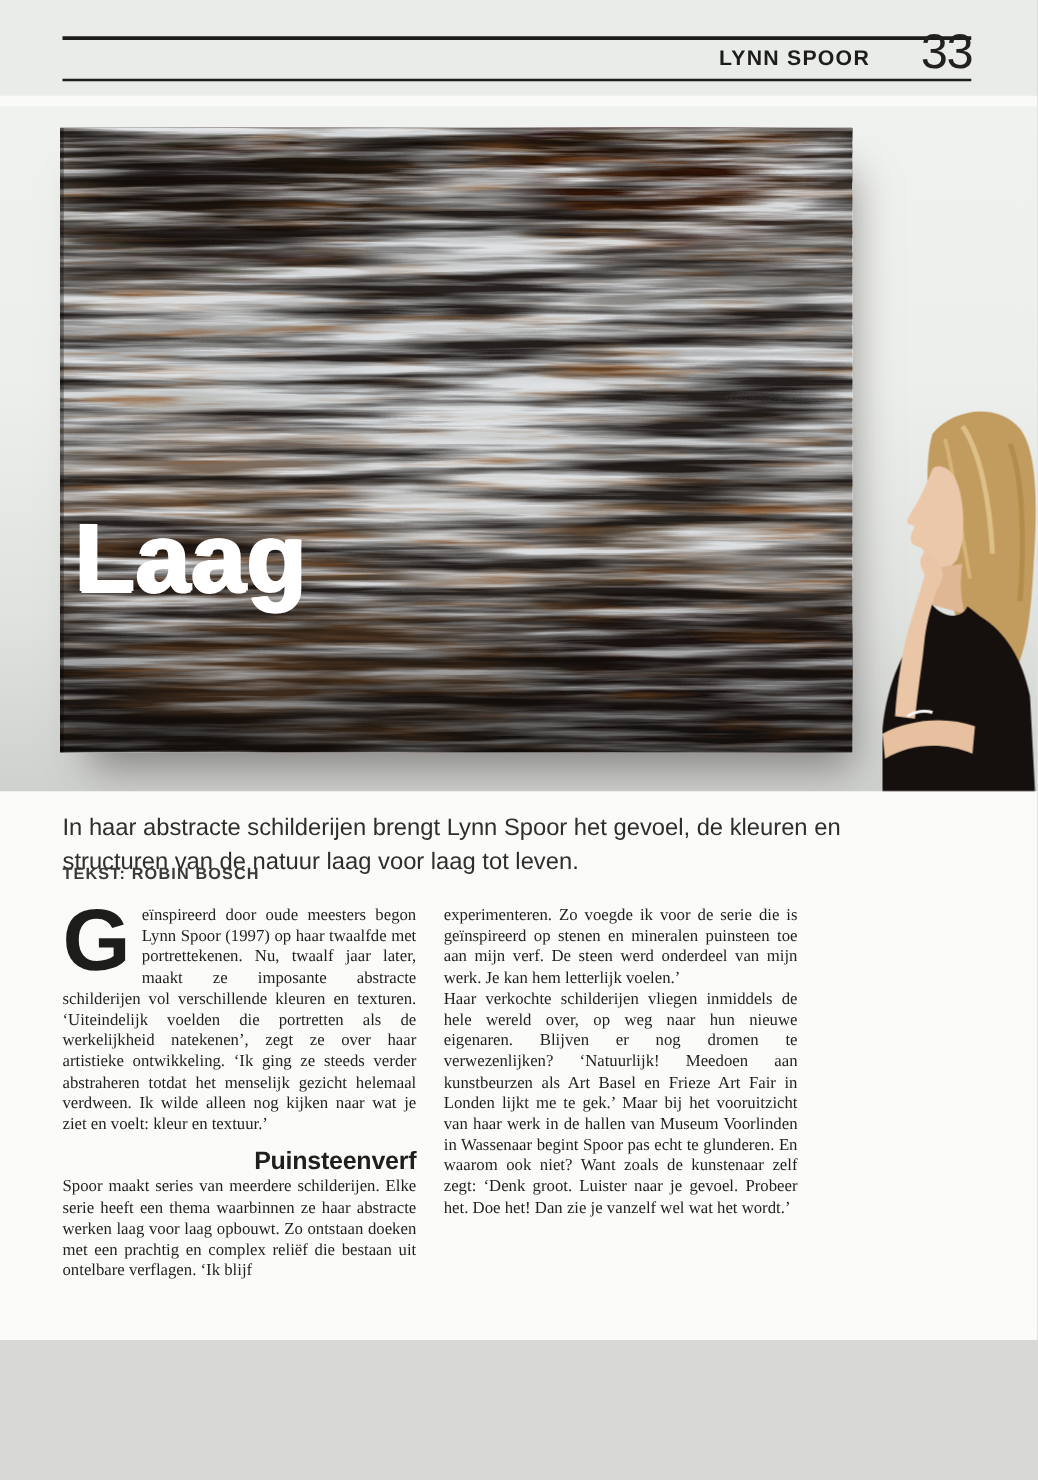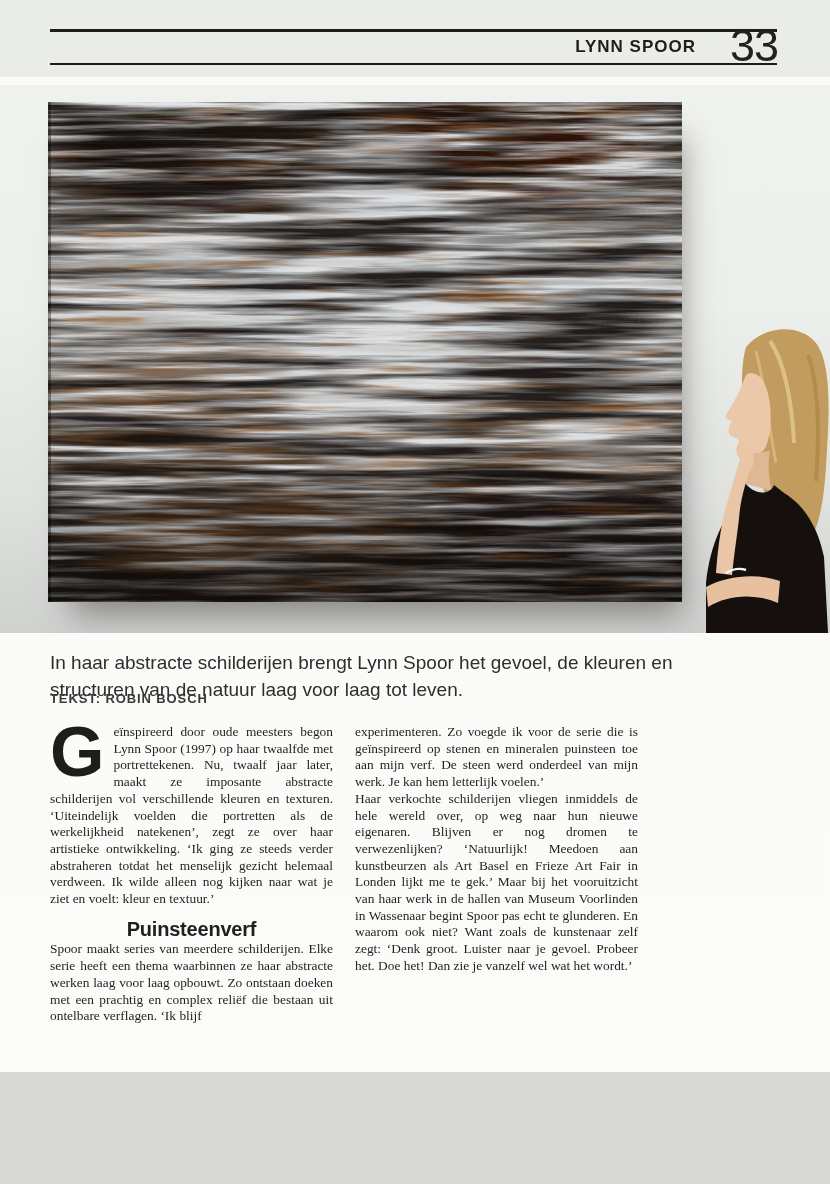--- a/index.html
+++ b/index.html
@@ -10,21 +10,21 @@
     overflow:hidden;
     font-family:"Liberation Sans", sans-serif;
     color:#1d1d1b;
     text-decoration:underline;
   }
   
   .rule { position:absolute; left:50px; right:53px; background:#1d1d1b; }
   .rule-top { top:29px; height:3px; }
   .rule-bottom { top:63px; height:2px; }
   .kicker { position:absolute; top:37px; right:134px; font-size:17px; font-weight:700; letter-spacing:1px; }
-  .pageno { position:absolute; top:20px; right:52px; font-size:45px; font-weight:400; letter-spacing:-1px; color:#22211f; }
+  .pageno { position:absolute; top:20px; right:52px; font-size:39px; font-weight:400; letter-spacing:-1px; color:#22211f; }
 
   
   .photo {
     position:absolute; left:0; top:85px; width:830px; height:548px;
     background:linear-gradient(180deg,#f0f2ef 0%, #edefec 40%, #e0e2e0 75%, #cfd1cf 100%);
     overflow:hidden;
   }
   .painting {
     position:absolute; left:48px; top:17px; width:634px; height:500px;
     box-shadow: 12px 24px 30px -12px rgba(55,52,48,.5);
@@ -46,21 +46,21 @@
   
   .cols { position:absolute; left:50px; top:724px; width:588px; display:flex; gap:22px; }
   .col { width:283px; font-family:"Liberation Serif", serif; font-size:13.4px; line-height:16.7px; color:#1f1f1e; text-align:justify; }
   .col p { margin:0; }
   .dropcap {
     float:left; font-family:"Liberation Sans", sans-serif; font-weight:700;
     font-size:70px; line-height:52px; padding:2px 9px 0 0; color:#1d1d1b;
   }
   .subhead {
     font-family:"Liberation Sans", sans-serif; font-size:20px; font-weight:700;
-    margin:13px 0 4px 0 !important; letter-spacing:-0.2px; text-align:center;
+    margin:13px 0 4px 0 !important; letter-spacing:-0.2px; text-align:right;
   }
 
   
   .pullquote { position:absolute; left:343px; top:1022px; width:452px; line-height:34px; }
   .pq-line { display:block; font-size:38px; }
   .pq-bold { font-weight:700; letter-spacing:-0.5px; }
   .pq-reg { font-weight:400; padding-left:14px; letter-spacing:-0.2px; }
 
   
   .logo { position:absolute; left:393px; top:1190px; font-weight:700; color:#1a1a18; line-height:15px; letter-spacing:-0.5px; }
@@ -150,20 +150,21 @@
 
       <path d="M36,252 C38,224 42,196 50,172 C54,158 58,146 60,138 C62,130 68,128 72,132 C76,136 74,144 70,150 C66,160 62,174 60,188 C58,210 54,232 52,254 Z" fill="#eac6a6"></path>
       <ellipse cx="64" cy="132" rx="7" ry="11" fill="#eac6a6" transform="rotate(-22 64 132)"></ellipse>
 
       <path d="M26,266 C48,254 78,252 100,260 L98,282 C74,272 48,274 28,286 Z" fill="#e6c09f"></path>
 
       <path d="M46,252 C52,248 60,247 66,249" stroke="#f5f5f3" stroke-width="2.5" fill="none"></path>
     </svg>
 
     <div class="hero-title">
+      <span class="hero-bold">Laag</span>
     </div>
   </div>
 
   <p class="intro">In haar abstracte schilderijen brengt Lynn Spoor het gevoel, de kleuren en structuren van de natuur laag voor laag tot leven.</p>
   <p class="credit">TEKST: ROBIN BOSCH</p>
 
   <div class="cols">
     <div class="col">
       <p><span class="dropcap">G</span><span>eïnspireerd door oude meesters begon Lynn Spoor (1997) op haar twaalfde met portrettekenen. Nu, twaalf jaar later, maakt ze imposante abstracte schilderijen vol verschillende kleuren en texturen. ‘Uiteindelijk voelden die portretten als de werkelijkheid natekenen’, zegt ze over haar artistieke ontwikkeling. ‘Ik ging ze steeds verder abstraheren totdat het menselijk gezicht helemaal verdween. Ik wilde alleen nog kijken naar wat je ziet en voelt: kleur en textuur.’</span></p>
       <p class="subhead">Puinsteenverf</p>

